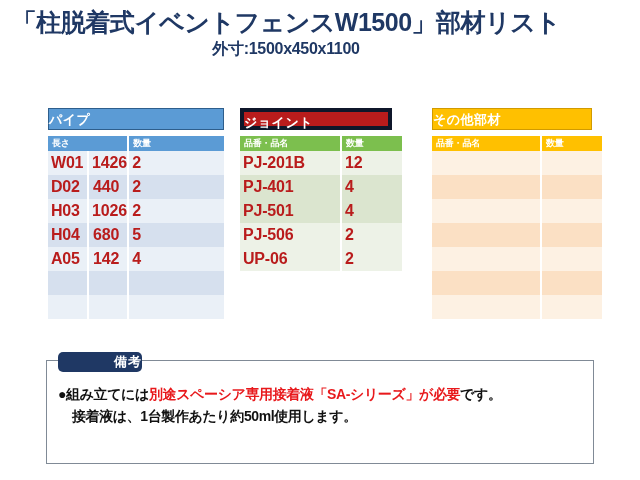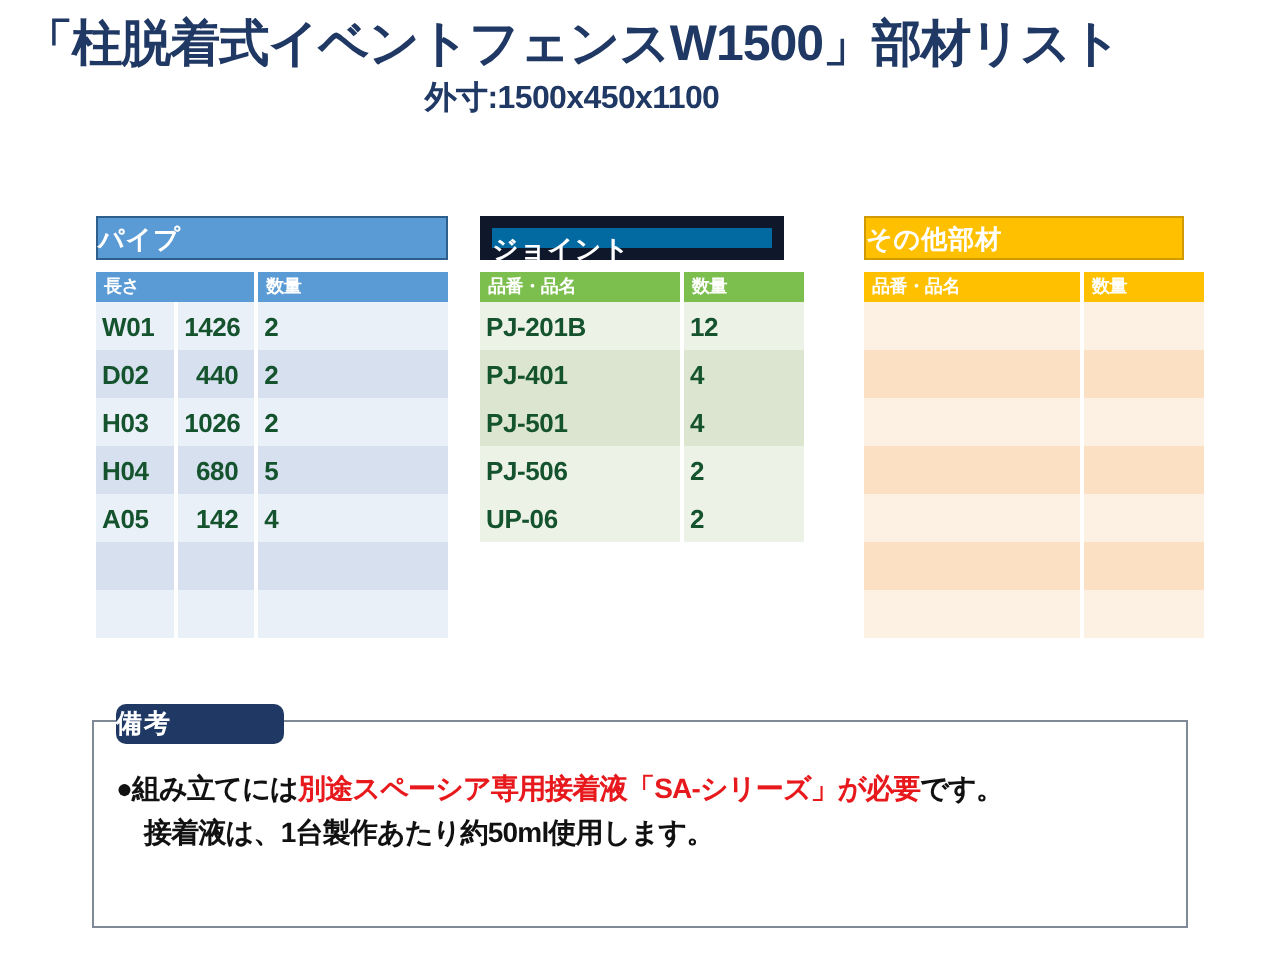--- a/index.html
+++ b/index.html
@@ -59,43 +59,43 @@
   .tbl-title {
     height: 22px;
     line-height: 22px;
     font-size: 13px;
     font-weight: bold;
     color: #ffffff;
     box-sizing: border-box;
     letter-spacing: 0.5px;
   }
   .tbl-title.blue   { background: #5B9BD5; border: 1px solid #2E5E8C; }
-  .tbl-title.green  { background: #0369a1; border: 6px solid #0f172a; }
+  .tbl-title.green  { background: #b91c1c; border: 4px solid #0f172a; }
   .tbl-title.orange { background: #FFC000; border: 1px solid #D19A00; }
 
   table.grid {
     margin-top: 6px;
     width: 100%;
     border-collapse: collapse;
     table-layout: fixed;
   }
   table.grid th {
     font-size: 9px;
     font-weight: bold;
     color: #ffffff;
     text-align: left;
     height: 15px;
     padding: 0 0 0 4px;
     letter-spacing: -0.2px;
   }
   table.grid td {
     height: 24px;
-    font-size: 13px;
-    font-weight: bold;
-    color: #14532d;
+    font-size: 16px;
+    font-weight: bold;
+    color: #b91c1c;
     padding: 0 3px;
     letter-spacing: -0.2px;
     border-right: 2px solid #ffffff;
     overflow: hidden;
     white-space: nowrap;
   }
   table.grid td:last-child { border-right: none; }
   table.grid th { border-right: 2px solid #ffffff; }
   table.grid th:last-child { border-right: none; }
 
@@ -131,21 +131,21 @@
     box-sizing: border-box;
     background: #ffffff;
   }
   .remarks-badge {
     position: absolute;
     left: 58px;
     top: 352px;
     width: 84px;
     height: 20px;
     line-height: 20px;
-    text-align: left;
+    text-align: right;
     background: #1F3864;
     color: #ffffff;
     font-size: 13px;
     font-weight: bold;
     border-radius: 5px;
     letter-spacing: 1px;
   }
   .remarks-body {
     position: absolute;
     left: 58px;

